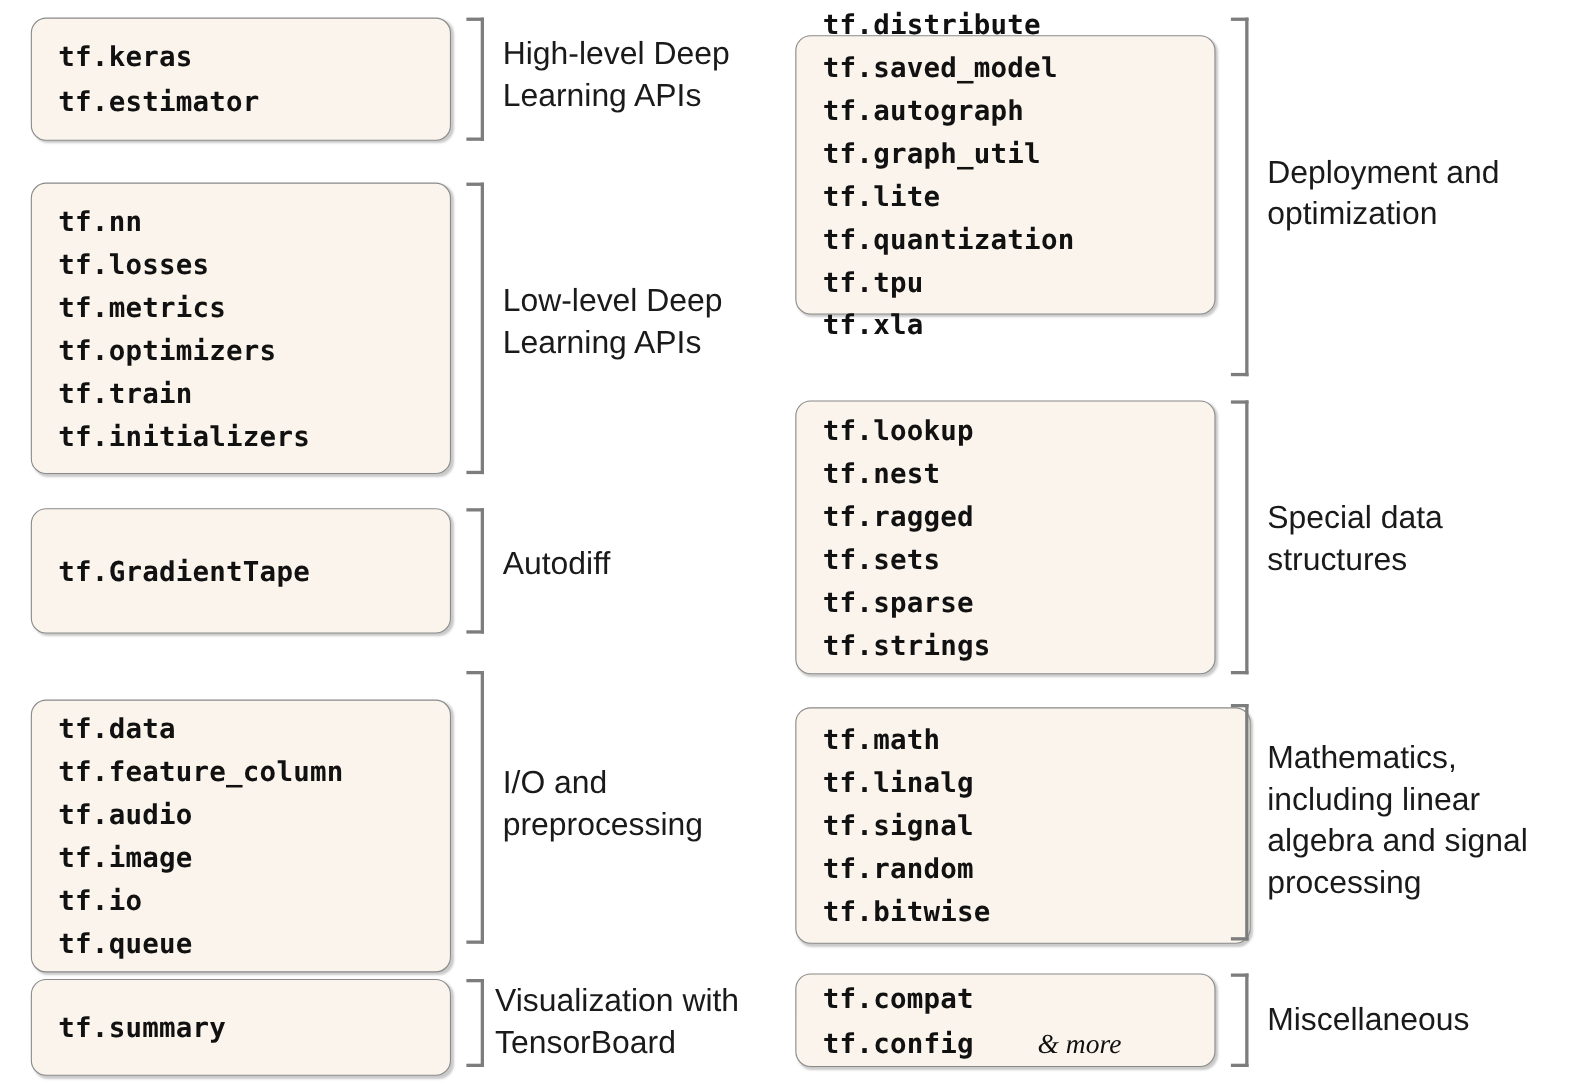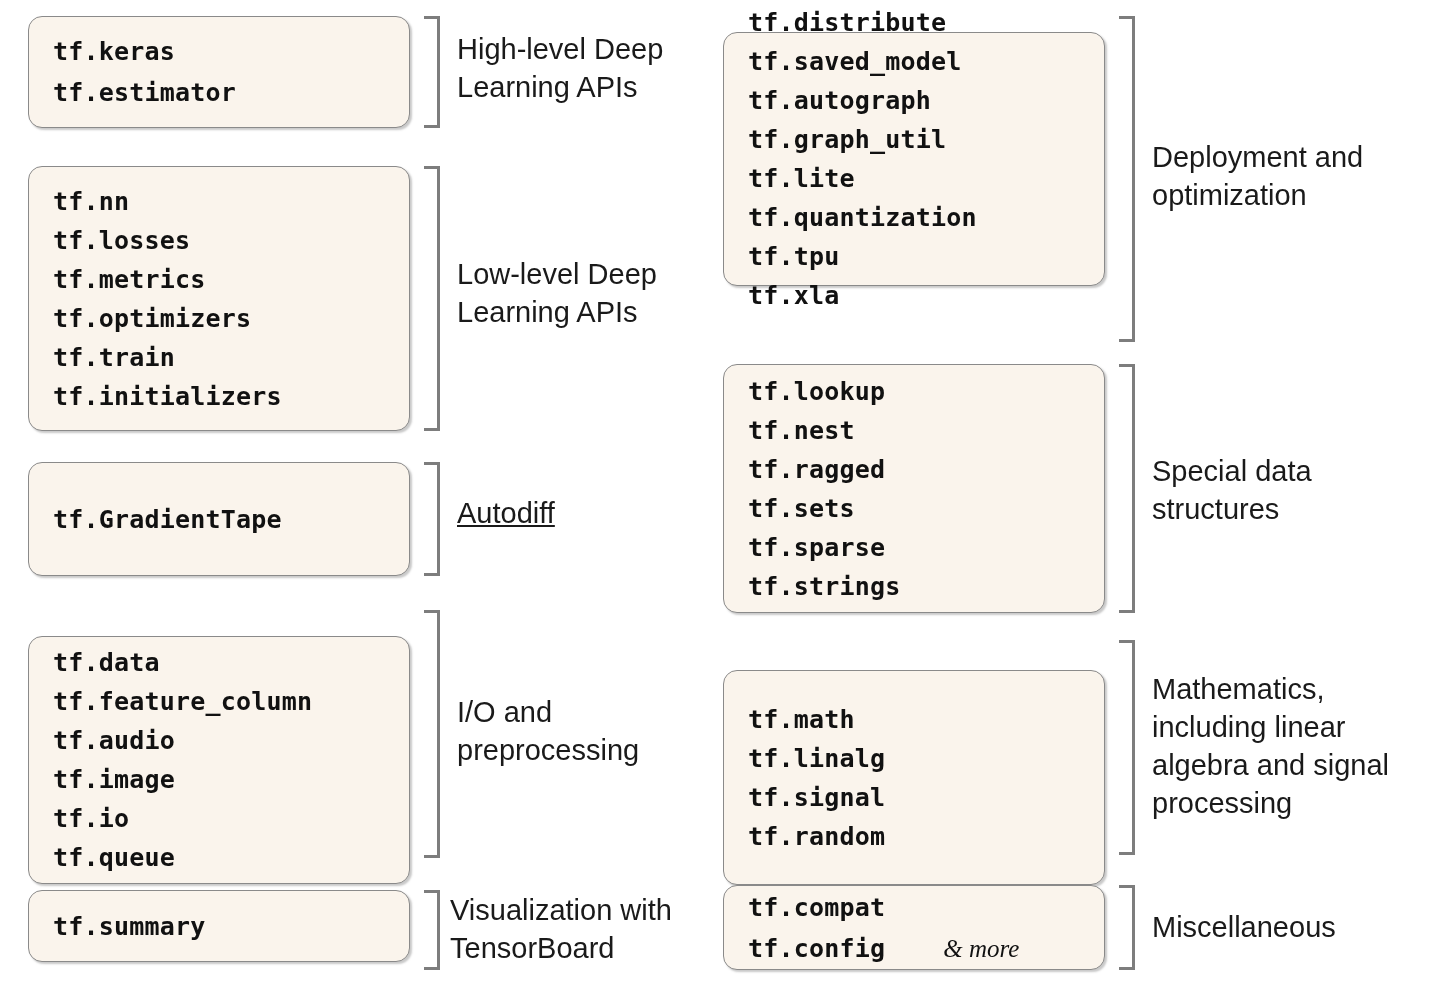--- a/index.html
+++ b/index.html
@@ -93,33 +93,33 @@
       <div class="api-item">tf.train</div>
       <div class="api-item">tf.initializers</div>
     </div>
     <div class="bracket" style="left: 424px; top: 166px; width: 16px; height: 265px;"></div>
     <div class="category-label" style="left: 457px; top: 255px;">Low-level Deep
 Learning APIs</div>
     <div class="api-box tight" style="left: 28px; top: 462px; width: 382px; height: 114px; gap: 40px;">
       <div class="api-item">tf.GradientTape</div>
     </div>
     <div class="bracket" style="left: 424px; top: 462px; width: 16px; height: 114px;"></div>
-    <div class="category-label" style="left: 457px; top: 494px; text-decoration: underline;">Autodiff</div>
+    <div class="category-label" style="left: 457px; top: 494px;">Autodiff</div>
     <div class="api-box" style="left: 28px; top: 636px; width: 382px; height: 248px;">
       <div class="api-item">tf.data</div>
       <div class="api-item">tf.feature_column</div>
       <div class="api-item">tf.audio</div>
       <div class="api-item">tf.image</div>
       <div class="api-item">tf.io</div>
       <div class="api-item">tf.queue</div>
     </div>
     <div class="bracket" style="left: 424px; top: 610px; width: 16px; height: 248px;"></div>
     <div class="category-label" style="left: 457px; top: 693px;">I/O and
 preprocessing</div>
-    <div class="api-box tight" style="left: 28px; top: 890px; width: 382px; height: 72px;">
+    <div class="api-box tight" style="left: 28px; top: 890px; width: 382px; height: 88px;">
       <div class="api-item">tf.summary</div>
     </div>
     <div class="bracket" style="left: 424px; top: 890px; width: 16px; height: 80px;"></div>
     <div class="category-label" style="left: 450px; top: 891px;">Visualization with
 TensorBoard</div>
     <div class="api-box" style="left: 723px; top: 32px; width: 382px; height: 254px; justify-content: center;">
       <div class="api-item">tf.distribute</div>
       <div class="api-item">tf.saved_model</div>
       <div class="api-item">tf.autograph</div>
       <div class="api-item">tf.graph_util</div>
@@ -135,25 +135,26 @@
       <div class="api-item">tf.lookup</div>
       <div class="api-item">tf.nest</div>
       <div class="api-item">tf.ragged</div>
       <div class="api-item">tf.sets</div>
       <div class="api-item">tf.sparse</div>
       <div class="api-item">tf.strings</div>
     </div>
     <div class="bracket" style="left: 1119px; top: 364px; width: 16px; height: 249px;"></div>
     <div class="category-label" style="left: 1152px; top: 452px;">Special data
 structures</div>
-    <div class="api-box" style="left: 723px; top: 670px; width: 382px; height: 215px;">
+    <div class="api-box" style="left: 723px; top: 643px; width: 414px; height: 215px;">
       <div class="api-item">tf.math</div>
       <div class="api-item">tf.linalg</div>
       <div class="api-item">tf.signal</div>
       <div class="api-item">tf.random</div>
+      <div class="api-item">tf.bitwise</div>
     </div>
     <div class="bracket" style="left: 1119px; top: 640px; width: 16px; height: 215px;"></div>
     <div class="category-label" style="left: 1152px; top: 670px;">Mathematics,
 including linear
 algebra and signal
 processing</div>
     <div class="api-box tight" style="left: 723px; top: 885px; width: 382px; height: 85px;">
       <div class="api-item">tf.compat</div>
       <div class="api-line-row">
         <span class="api-item">tf.config</span>

